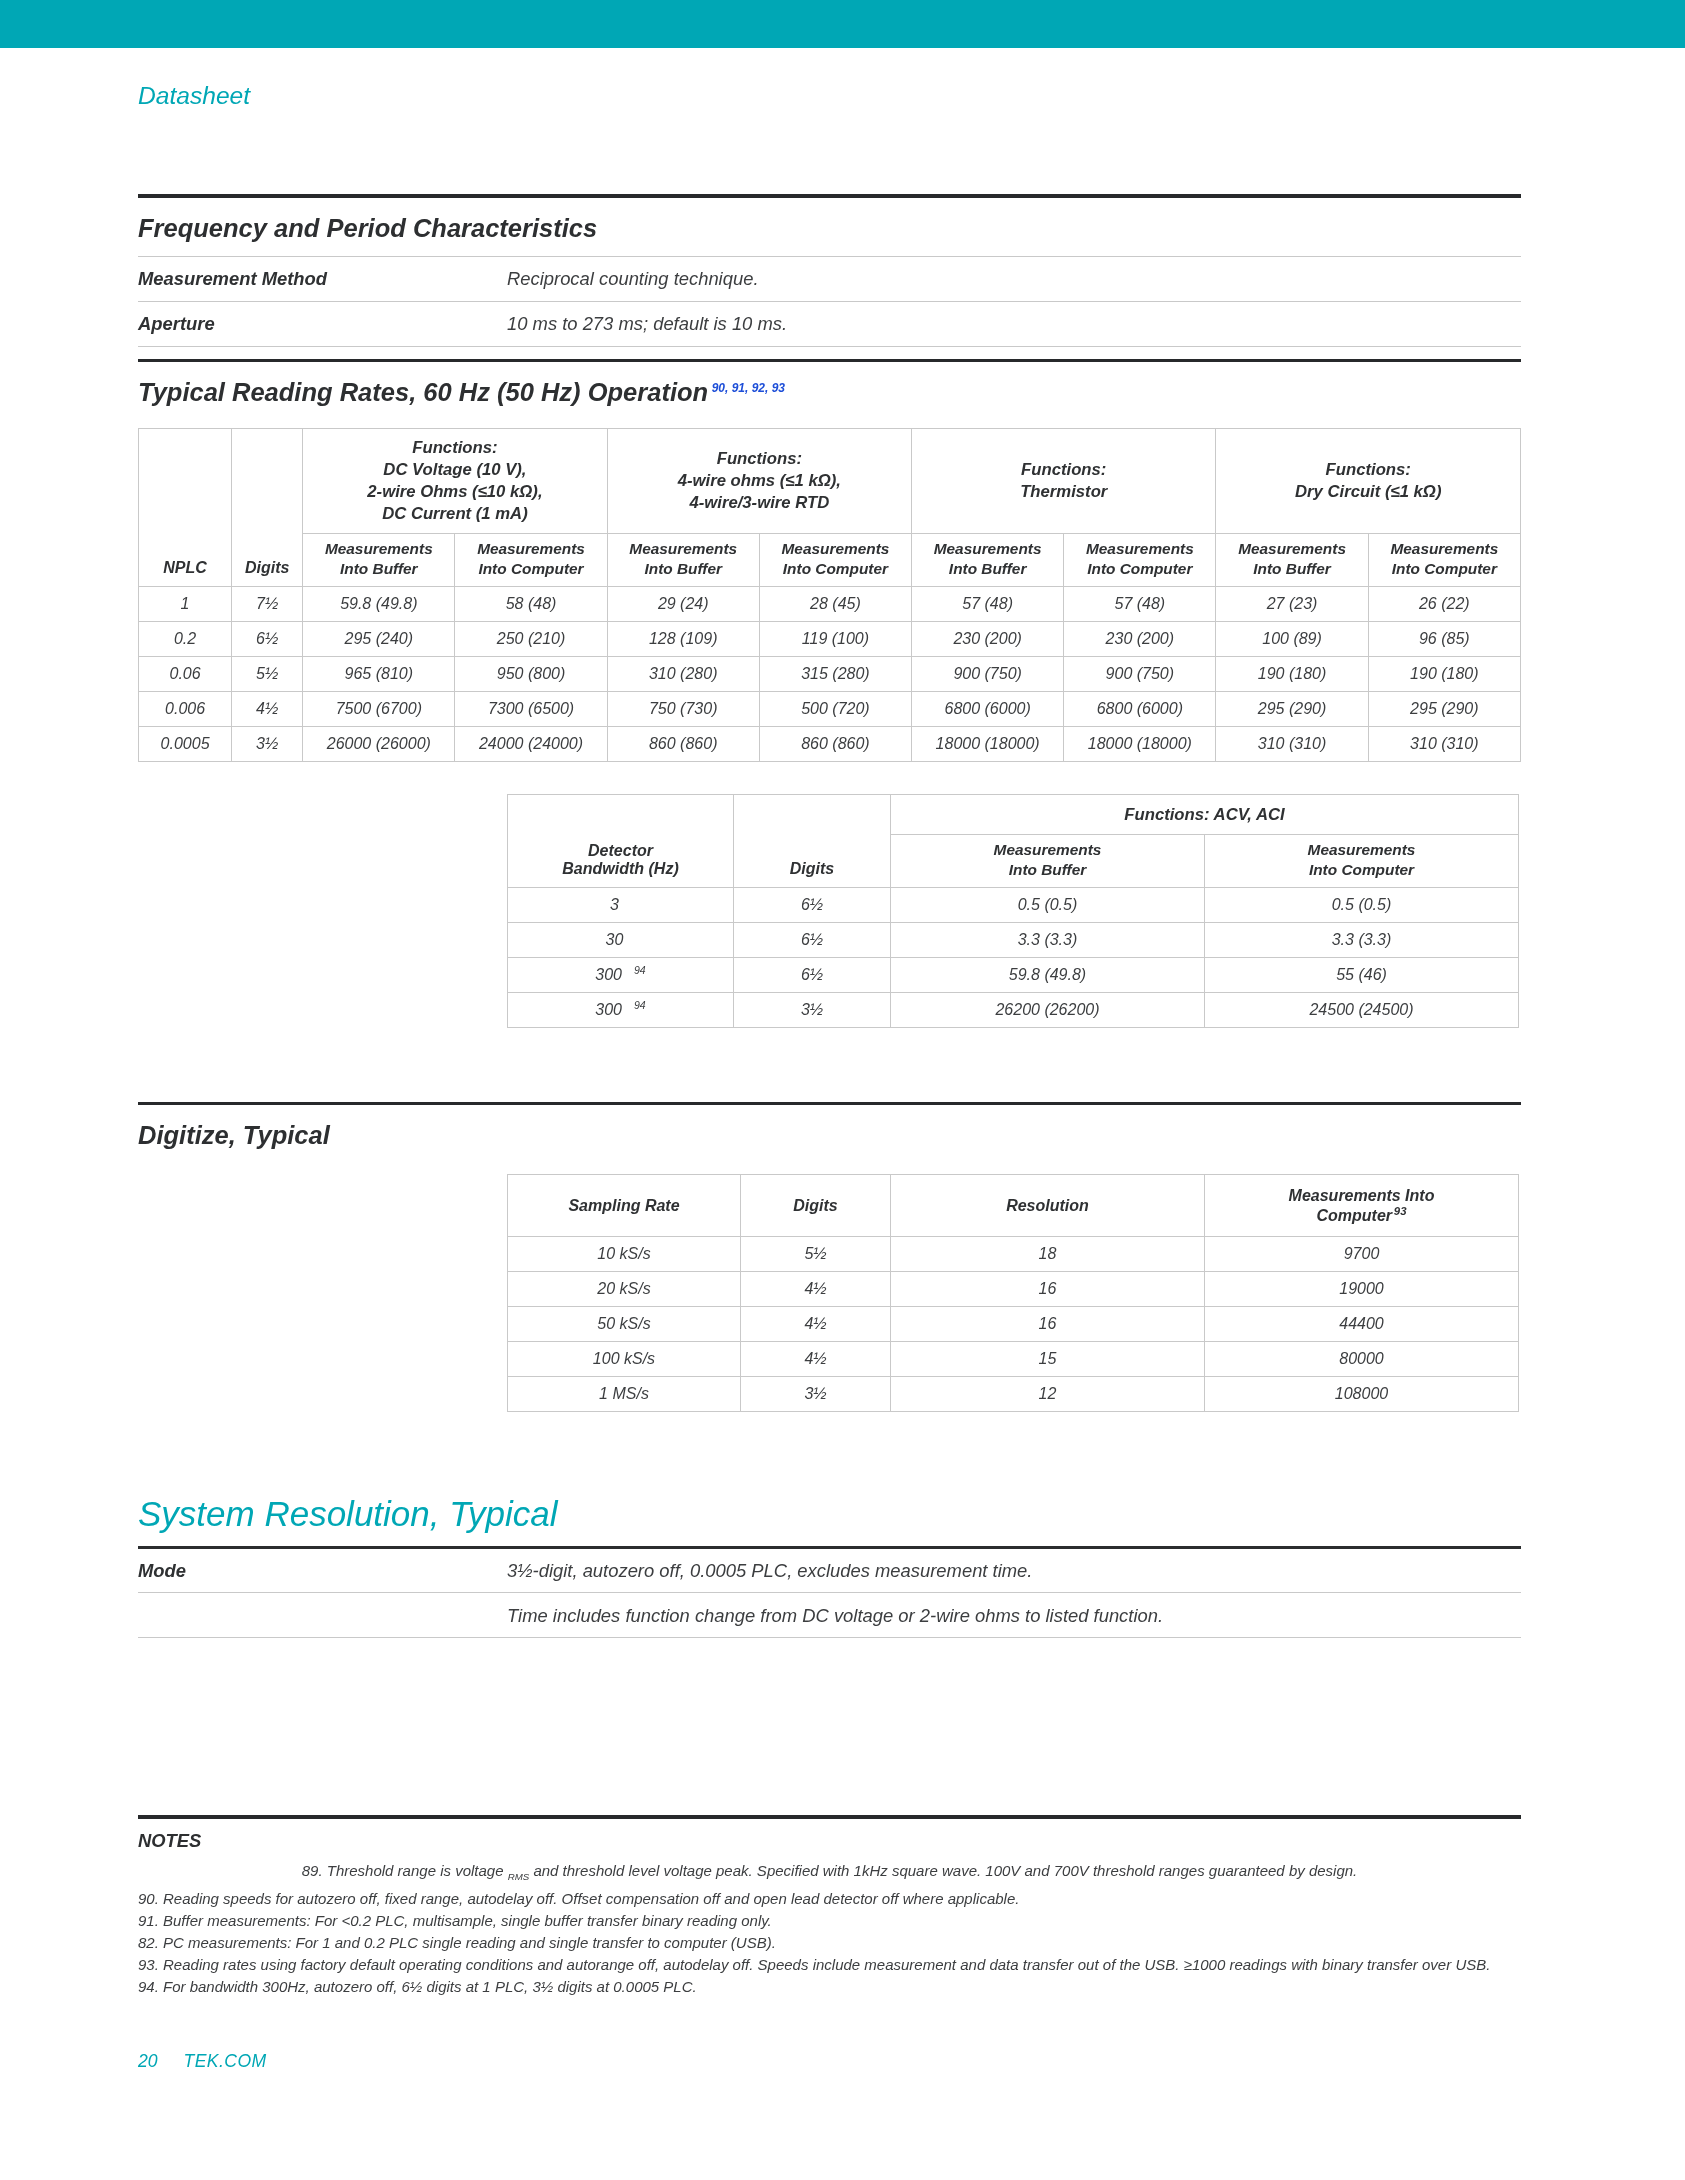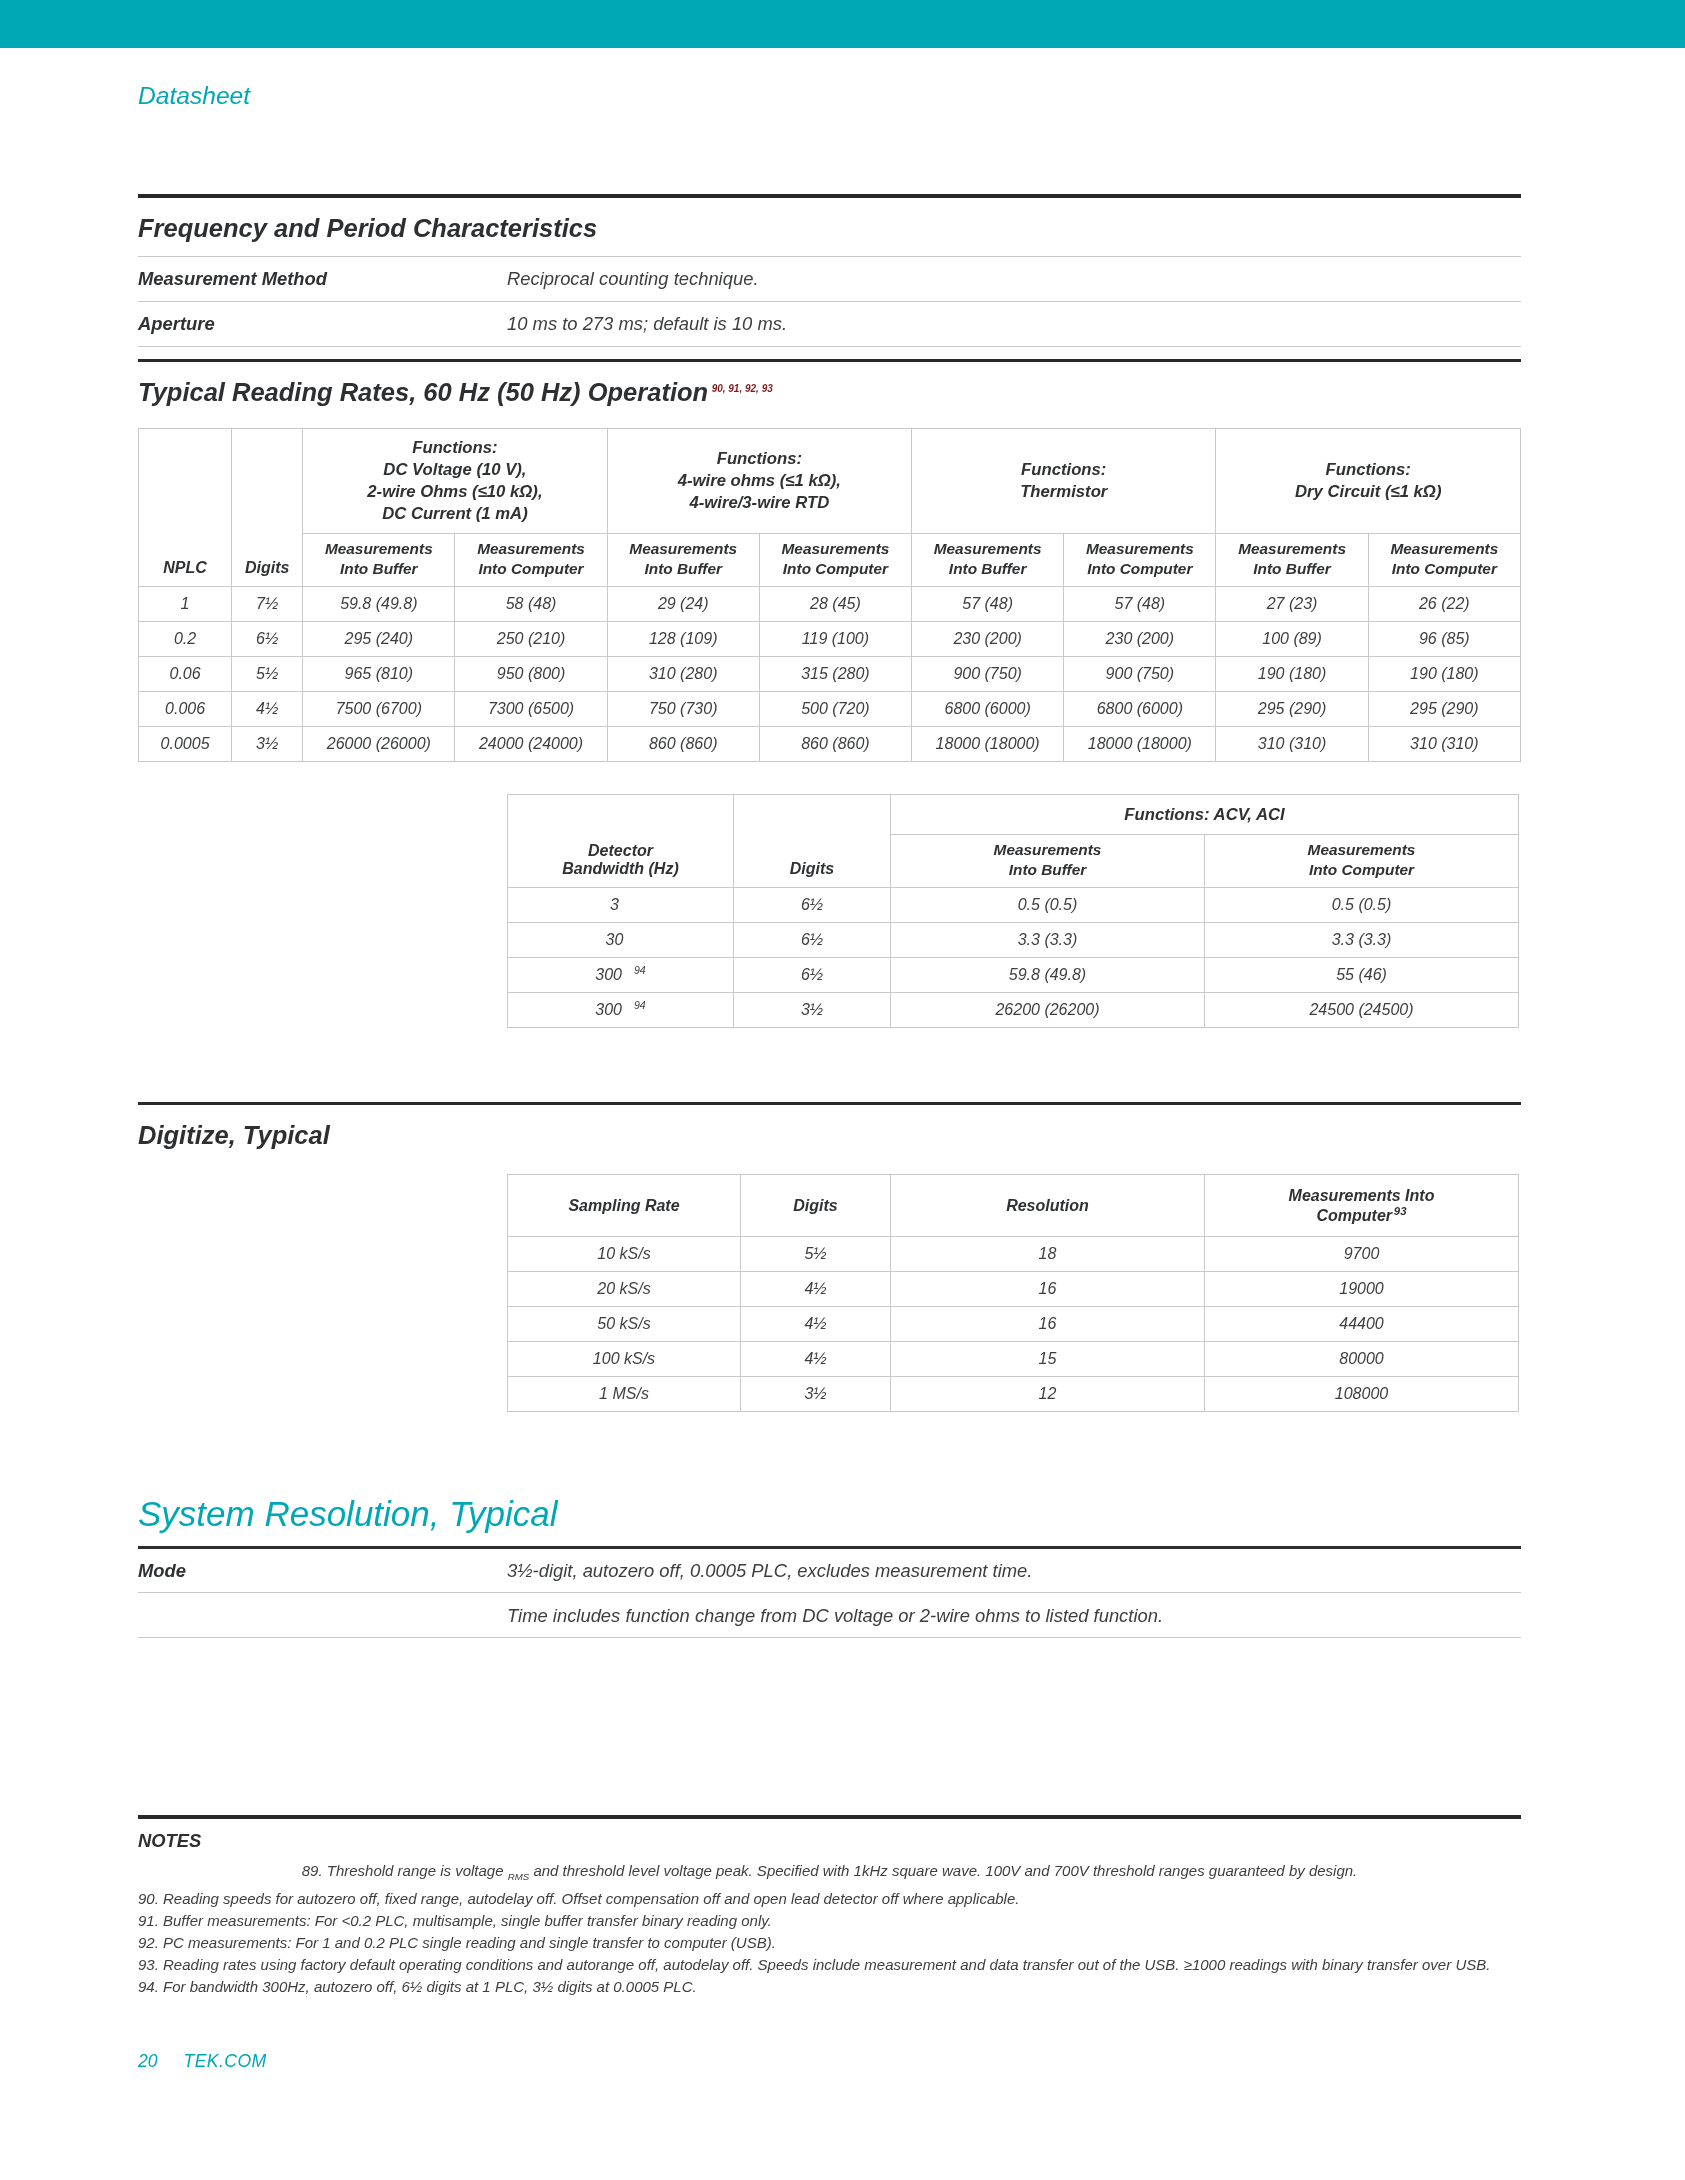--- a/index.html
+++ b/index.html
@@ -12,21 +12,21 @@
   body{font-family:"Liberation Sans","DejaVu Sans",sans-serif;background:#ffffff;}
   .page{position:relative;width:1685px;height:2180px;background:#fff;overflow:hidden;font-style:italic;}
   .topbar{position:absolute;top:0;left:0;width:1685px;height:48px;background:var(--accent);}
   .content{position:absolute;top:48px;left:138px;width:1383px;}
   .brand{margin-top:33px;font-size:24.6px;line-height:30px;color:var(--accent);font-weight:400;}
   .rule-heavy{height:3.5px;background:var(--rule-dark);}
   .rule-first{margin-top:83px;}
   .rule-next{margin-top:12.3px;}
   .rule-digitize{margin-top:74px;}
   .section-title{font-size:25.5px;line-height:31px;font-weight:bold;color:#2d2f31;margin-top:15px;}
-  .h2-sup{font-size:10px;font-weight:bold;color:#7f1d1d;margin-left:3.5px;vertical-align:super;line-height:0;}
+  .h2-sup{font-size:12px;font-weight:bold;color:#1d4ed8;margin-left:3.5px;vertical-align:super;line-height:0;}
   .spec-rows{margin-top:12.3px;border-top:0.9px solid var(--border-light);}
   .spec-rows.no-top{border-top:none;margin-top:0;}
   .spec-row{display:flex;padding:11.4px 0 10.5px;border-bottom:0.9px solid var(--border-light);}
   .spec-label{flex:0 0 369px;font-size:18.4px;font-weight:bold;color:#2f3133;}
   .spec-value{font-size:18.4px;color:var(--text);}
   table.grid{border-collapse:collapse;table-layout:fixed;text-align:center;}
   table.grid th,table.grid td{border:0.9px solid var(--border-light);}
   table.grid th{color:#2f3133;font-weight:bold;}
   table.grid td{font-size:16px;color:var(--text);padding:8px 3.5px;}
   .pre{white-space:pre-line;}
@@ -304,21 +304,21 @@
       </div>
     </div>
   </div>
 
   <div class="notes">
     <div class="rule-heavy"></div>
     <h3 class="notes-title">NOTES</h3>
     <p class="note note-first"><span>89. Threshold range is voltage </span><sub>RMS</sub><span> and threshold level voltage peak. Specified with 1kHz square wave. 100V and 700V threshold ranges guaranteed by design.</span></p>
     <p class="note">90. Reading speeds for autozero off, fixed range, autodelay off. Offset compensation off and open lead detector off where applicable.</p>
     <p class="note">91. Buffer measurements: For &lt;0.2 PLC, multisample, single buffer transfer binary reading only.</p>
-    <p class="note">92. PC measurements: For 1 and 0.2 PLC single reading and single transfer to computer (USB).</p>
+    <p class="note">82. PC measurements: For 1 and 0.2 PLC single reading and single transfer to computer (USB).</p>
     <p class="note">93. Reading rates using factory default operating conditions and autorange off, autodelay off. Speeds include measurement and data transfer out of the USB. ≥1000 readings with binary transfer over USB.</p>
     <p class="note">94. For bandwidth 300Hz, autozero off, 6½ digits at 1 PLC, 3½ digits at 0.0005 PLC.</p>
   </div>
 
   <div class="footer">
     <span>20</span><a href="#">TEK.COM</a>
   </div>
 </div>
 
 

